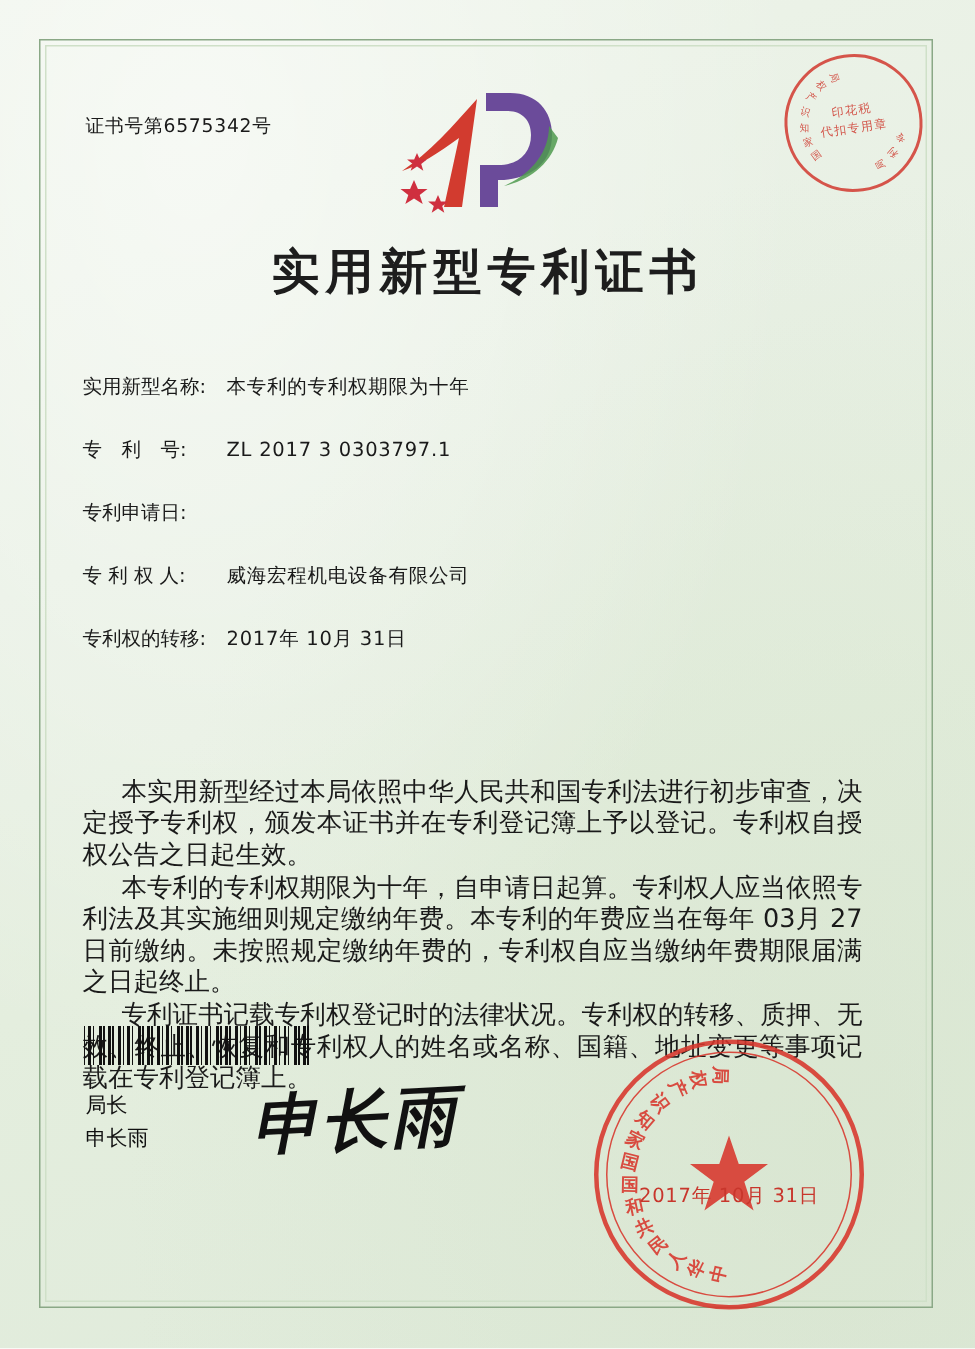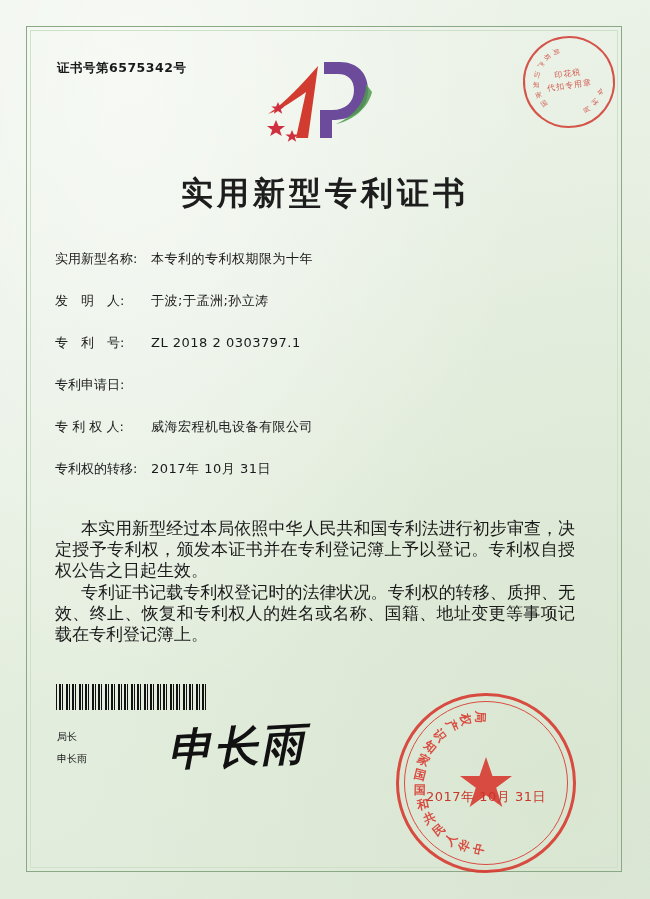--- a/index.html
+++ b/index.html
@@ -94,21 +94,21 @@
     top: 58px;
     width: 116px;
     height: 84px;
   }
 
   
   .doc-title {
     position: absolute;
     left: 0;
     right: 0;
-    top: 172px;
+    top: 160px;
     text-align: center;
     font-family: "DejaVu Sans", sans-serif;
     font-weight: bold;
     font-size: 32px;
     letter-spacing: 4px;
     color: #1d1d1d;
   }
 
   
   .fields {
@@ -165,21 +165,21 @@
       #111 3px, #111 5px, transparent 5px, transparent 6px,
       #111 6px, #111 7px, transparent 7px, transparent 10px,
       #111 10px, #111 12px, transparent 12px, transparent 13px);
   }
 
   
   .sig-block {
     position: absolute;
     left: 57px;
     top: 726px;
-    font-size: 10px;
+    font-size: 14px;
     color: #111;
     line-height: 22px;
   }
   .signature {
     position: absolute;
     left: 168px;
     top: 718px;
     font-family: "DejaVu Serif", serif;
     font-size: 44px;
     font-style: italic;
@@ -253,21 +253,21 @@
   }
 </style>
 </head>
 <body>
 
 <div class="page">
   <div class="page-texture"></div>
   <div class="inner-border"></div>
   <div class="inner-border2"></div>
 
-  <div style="position:absolute;left:57px;top:60px;font-size:12.5px;color:#1a1a1a;letter-spacing:.5px;font-weight:bold;">证书号第6575342号</div>
+  <div style="position:absolute;left:57px;top:76px;font-size:12.5px;color:#1a1a1a;letter-spacing:.5px;">证书号第6575342号</div>
 
   <div class="top-seal">
     <div class="ring-text">
       <span style="transform:rotate(-118deg) translate(0,-36px) rotate(90deg)">国</span>
       <span style="transform:rotate(-100deg) translate(0,-36px) rotate(90deg)">家</span>
       <span style="transform:rotate(-82deg) translate(0,-36px) rotate(90deg)">知</span>
       <span style="transform:rotate(-64deg) translate(0,-36px) rotate(90deg)">识</span>
       <span style="transform:rotate(-46deg) translate(0,-36px) rotate(90deg)">产</span>
       <span style="transform:rotate(-28deg) translate(0,-36px) rotate(90deg)">权</span>
       <span style="transform:rotate(-10deg) translate(0,-36px) rotate(90deg)">局</span>
@@ -295,42 +295,39 @@
   </div>
 
   <div class="doc-title">实用新型专利证书</div>
 
   <div class="fields">
     <div class="field-row">
       <div class="field-label">实用新型名称:</div>
       <div class="field-value">本专利的专利权期限为十年</div>
     </div>
     <div class="field-row">
-      <div class="field-label">发　明　人:</div>
-      <div class="field-value">于波;于孟洲;孙立涛</div>
-    </div>
-    <div class="field-row">
       <div class="field-label">专　利　号:</div>
-      <div class="field-value">ZL 2018 2 0303797.1</div>
+      <div class="field-value">ZL 2017 3 0303797.1</div>
     </div>
     <div class="field-row">
       <div class="field-label">专利申请日:</div>
     </div>
     <div class="field-row">
       <div class="field-label">专 利 权 人:</div>
       <div class="field-value">威海宏程机电设备有限公司</div>
     </div>
     <div class="field-row">
       <div class="field-label">专利权的转移:</div>
       <div class="field-value">2017年 10月 31日</div>
     </div>
   </div>
 
   <div class="body-text">
     <p>本实用新型经过本局依照中华人民共和国专利法进行初步审查，决定授予专利权，颁发本证书并在专利登记簿上予以登记。专利权自授权公告之日起生效。</p>
+    <p>本专利的专利权期限为十年，自申请日起算。专利权人应当依照专利法及其实施细则规定缴纳年费。本专利的年费应当在每年 03月 27日前缴纳。未按照规定缴纳年费的，专利权自应当缴纳年费期限届满之日起终止。</p>
     <p>专利证书记载专利权登记时的法律状况。专利权的转移、质押、无效、终止、恢复和专利权人的姓名或名称、国籍、地址变更等事项记载在专利登记簿上。</p>
   </div>
 
   <div class="barcode"></div>
 
   <div class="sig-block">
     <div>局长</div>
     <div>申长雨</div>
   </div>
   <div class="signature">申长雨</div>

